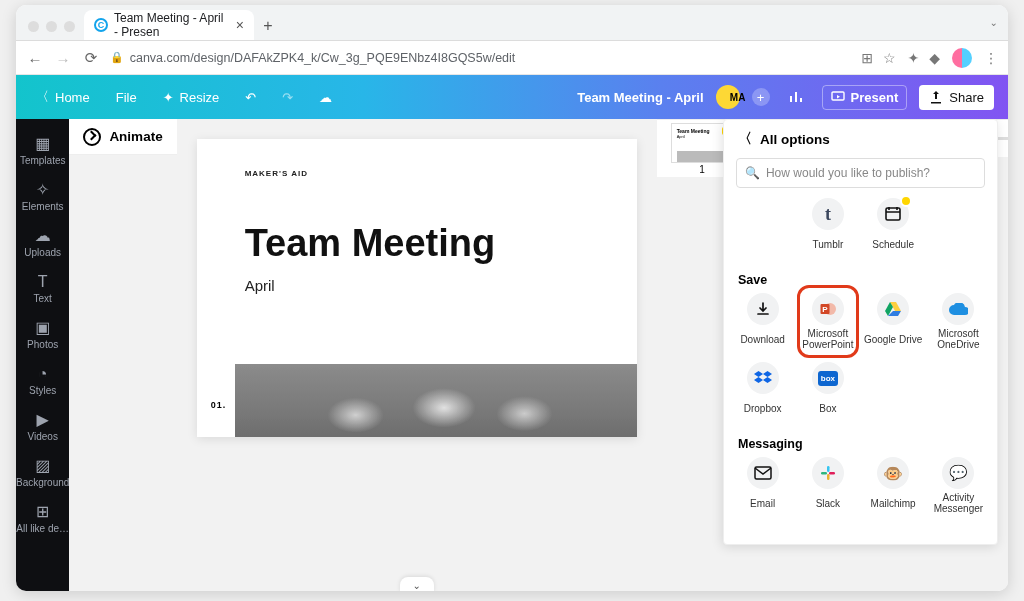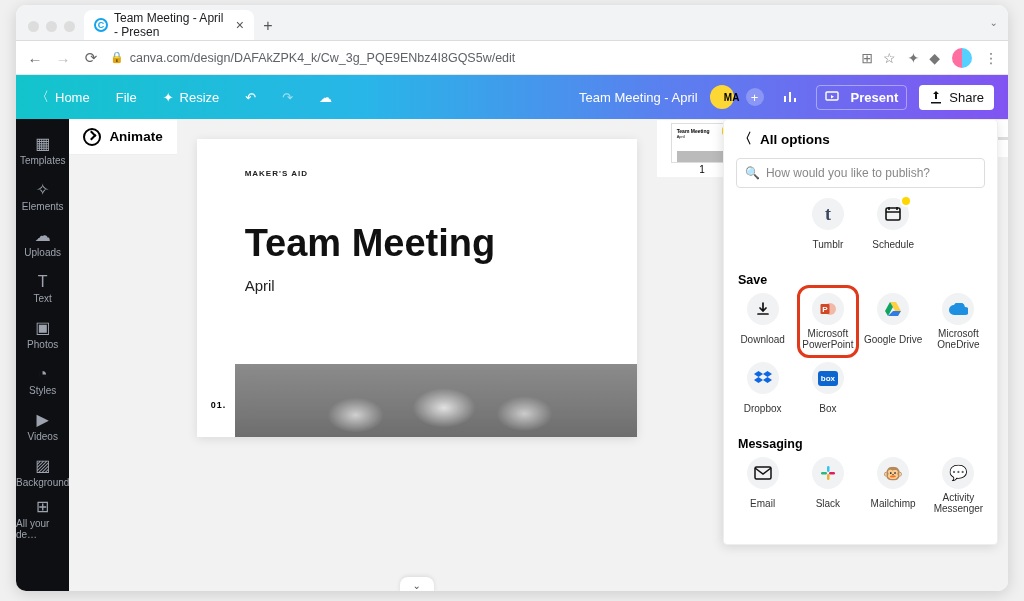--- a/index.html
+++ b/index.html
@@ -18,24 +18,24 @@
   .nav-icon.light { color:#bbb; }
   .url { flex:1; display:flex; align-items:center; gap:6px; font-size:12.5px; color:#5f6368;}
   .url .lock { font-size:11px; color:#5f6368; }
   .url-right { display:flex; align-items:center; gap:12px; color:#777; font-size:14px; }
   .url-right .seg { display:flex; gap:10px;}
   .prof { width:20px; height:20px; border-radius:50%; background: linear-gradient(90deg,#ff6ea0 50%,#55d0ff 50%);}
   .appbar { height: 44px; display:flex; align-items:center; padding: 0 14px; background: linear-gradient(90deg,#13c4cc 0%,#28b6e8 35%,#5a80ef 65%,#8154f2 100%); color:#fff; font-size:13px; }
   .appbar .iconbtn { display:flex; align-items:center; gap:6px; padding:4px 6px; border-radius:4px; cursor:pointer;}
   .appbar .group { display:flex; align-items:center; gap:14px; }
   .appbar .right { margin-left:auto; display:flex; align-items:center; gap:12px; font-weight:500;}
-  .doctitle { font-weight:400; }
+  .doctitle { font-weight:700; }
   .avatar { width:24px; height:24px; border-radius:50%; background:#fdd835; color:#000; display:flex; align-items:center; justify-content:center; font-size:10px; font-weight:700;padding-left:20px; }
   .plus { width:18px; height:18px; border-radius:50%; background:rgba(255,255,255,0.25); display:flex; align-items:center; justify-content:center; font-size:13px;}
-  .pbtn { display:flex; align-items:center; gap:12px; padding:4px 8px; border:1px solid rgba(255,255,255,0.4); border-radius:4px; cursor:pointer; font-weight:600;}
+  .pbtn { display:flex; align-items:center; gap:6px; padding:4px 8px; border:1px solid rgba(255,255,255,0.4); border-radius:4px; cursor:pointer; font-weight:600;}
   .share { background:#fff; color:#111; border-radius:4px; padding:5px 10px; display:flex; align-items:center; gap:6px; font-weight:400; cursor:pointer;}
   .body { flex:1; display:flex; position:relative; overflow:hidden; }
   .leftbar { width:72px; background:#0e0f12; color:#9da3ae; display:flex; flex-direction:column; align-items:center; padding-top:8px; font-size:10px;}
   .leftbar .item { height:46px; display:flex; flex-direction:column; align-items:center; justify-content:center; gap:2px; width:100%; cursor:pointer; }
   .leftbar .ic { font-size:16px; }
   .canvas-area { flex:1; display:flex; background:#f2f2f2;}
   .topstrip { height:36px; background:#fff; display:flex; align-items:center; padding:0 14px; gap:8px; font-size:13.5px; font-weight:600; border-bottom:1px solid #eee;}
   .topstrip .animicon { width:18px; height:18px; border:2px solid #000; border-radius:50%; position:relative;}
   .topstrip .animicon::after{ content:""; position:absolute; width:5px; height:5px; border-right:2px solid #000; border-top:2px solid #000; top:2px; right:4px; transform:rotate(45deg);}
   .stage { flex:1; position:relative; display:flex; align-items:flex-start; justify-content:center; padding:20px;}
@@ -191,21 +191,21 @@
       <div class="item">
           <span class="ic">▶</span>
           <span>Videos</span>
         </div>
       <div class="item">
           <span class="ic">▨</span>
           <span>Background</span>
         </div>
       <div class="item">
           <span class="ic">⊞</span>
-          <span>All your de…</span>
+          <span>All like de…</span>
         </div>
     </div>
 
     <div class="canvas-area">
       <div class="topstrip">
         <div class="animicon"></div>
         <span>Animate</span>
       </div>
 
       <div class="stage">

